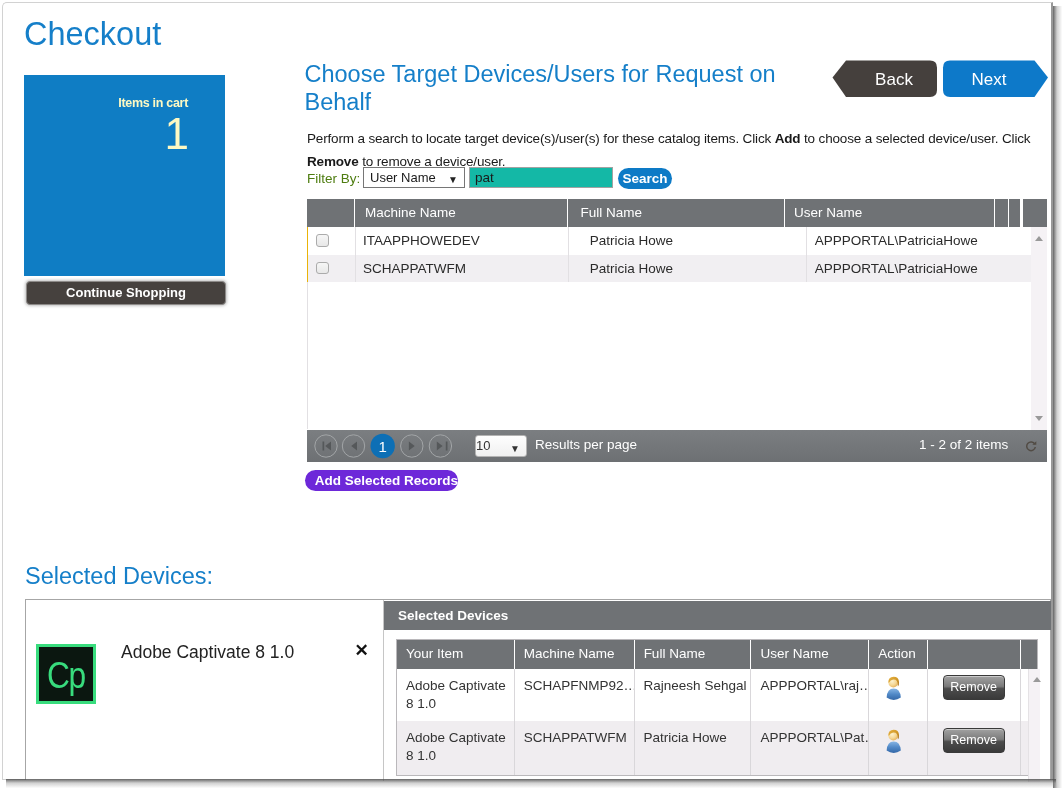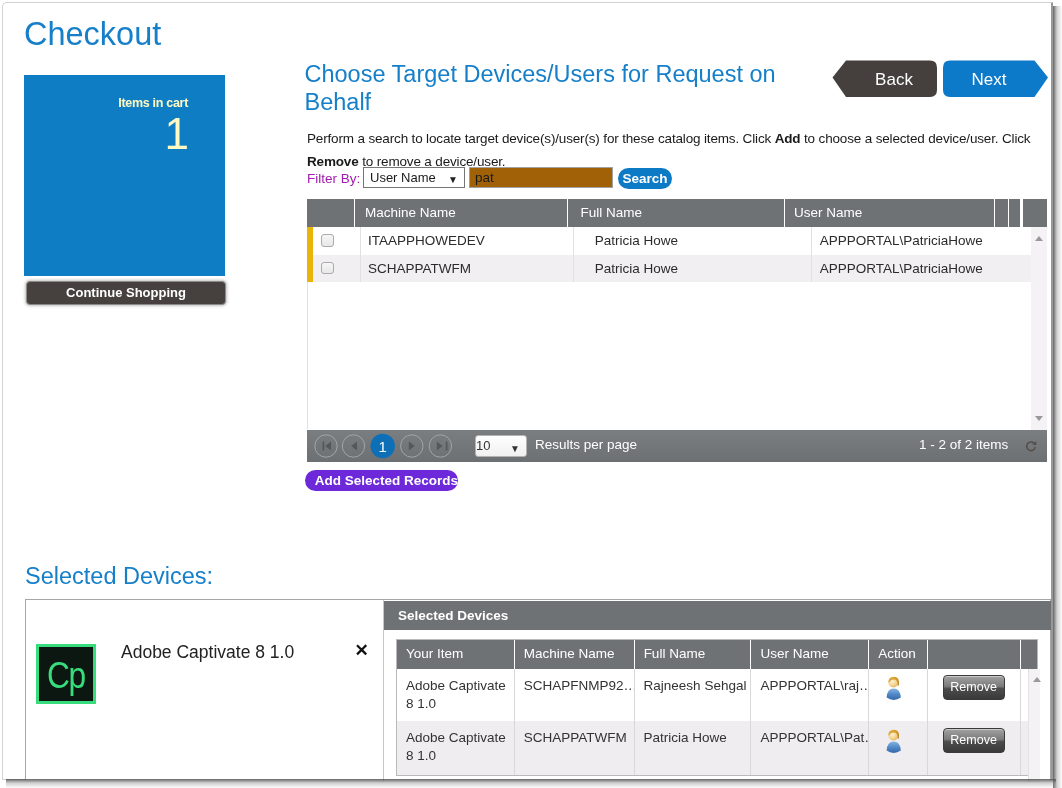--- a/index.html
+++ b/index.html
@@ -16,34 +16,34 @@
 .abs { position:absolute; }
 #checkout { left:21px; top:13px; font-size:32.5px; color:#157fc9; }
 #cartbox { left:21px; top:72px; width:201px; height:201px; background:#0f7dc4; color:#fef9c3; }
 #cartlabel { right:37px; top:21px; letter-spacing:-0.3px; font-size:12.5px; font-weight:bold; }
 #cartnum { right:36px; top:34px; font-size:44px; }
 #contbtn { left:23px; top:278px; width:200px; height:24px; background:#46413e;
   border:1px solid #8d8a88; border-radius:4px; color:#fff; font-size:13px; font-weight:bold;
   text-align:center; line-height:22px; box-shadow:0 0 3px 1px rgba(140,140,140,0.55); }
 #heading { left:301.5px; top:56.5px; width:500px; font-size:23.5px; line-height:28px; color:#157fc9; }
 #para { left:304px; top:124px; width:745px; letter-spacing:-0.16px; font-size:13.5px; line-height:23px; color:#1a1a1a; }
-#filterlbl { left:304px; top:168px; font-size:13.5px; color:#a21caf; }
+#filterlbl { left:304px; top:168px; font-size:13.5px; color:#4d7c0f; }
 #selbox { left:360px; top:164px; width:102px; height:21px; border:1px solid #767676; background:#fff; font-size:13px; color:#1a1a1a; line-height:19px; padding-left:6px; }
 #selbox .arr { position:absolute; right:6px; top:1.5px; font-size:10px; color:#222; }
-#inpbox { left:466px; top:164px; width:144px; height:21px; border:1px solid #a2a2a2; background:#a16207; font-size:13.5px; color:#1a1a1a; line-height:19px; padding-left:5px; }
+#inpbox { left:466px; top:164px; width:144px; height:21px; border:1px solid #a2a2a2; background:#14b8a6; font-size:13.5px; color:#1a1a1a; line-height:19px; padding-left:5px; }
 #searchbtn { left:615px; top:165px; width:54px; height:21px; background:#0d7ac6; border-radius:10.5px;
   color:#fff; font-size:13.5px; font-weight:bold; text-align:center; line-height:21px; }
 
 #grid { left:304px; top:196px; width:740px; }
 .ghead { display:flex; background:#6f7275; height:28px; }
 .ghead .c { border-right:1px solid #fff; color:#fff; font-size:13.5px; line-height:28px; padding-left:10px; }
 .grow { display:flex; height:27.5px; font-size:13.5px; color:#2b2b2b; }
 .grow .c { border-right:1px solid #e2e0e3; line-height:27px; padding-left:10px; overflow:hidden; white-space:nowrap; }
 .cb { width:12.5px; height:12.5px; border:1px solid #ababab; border-radius:3px; background:linear-gradient(#f6f6f6,#e8e8e8); margin:7px 0 0 8px; }
-#gridbody { border-left:6px solid #eab308; }
+#gridbody { border-left:1px solid #eab308; }
 #gridspace { height:147px; border-left:1px solid #e2e0e3; border-right:1px solid #e2e0e3; background:#fff; }
 #vscroll1 { left:1028px; top:223.5px; width:16px; height:203.5px; background:#f5f2f5; }
 .scrollarrow { width:0; height:0; position:absolute; left:4px; border-left:4.5px solid transparent; border-right:4.5px solid transparent; }
 #pager { left:304px; top:427px; width:740px; height:32px; background:linear-gradient(#7b7e81,#6d7073); color:#fff; }
 #pagersvg { position:absolute; left:5px; top:2px; }
 #pgsel { position:absolute; left:168px; top:5px; width:52px; height:22px; background:linear-gradient(#fefefe,#f0f0f0); border:1px solid #b3b3b3; border-radius:3px; color:#333; font-size:13px; line-height:20px; }
 #pgsel .arr { position:absolute; right:6px; top:3px; font-size:10px; color:#333; }
 #rpp { position:absolute; left:228px; top:7px; font-size:13.5px; }
 #items { position:absolute; left:612px; top:7px; font-size:13.5px; }
 #refresh { position:absolute; left:718px; top:11px; }

